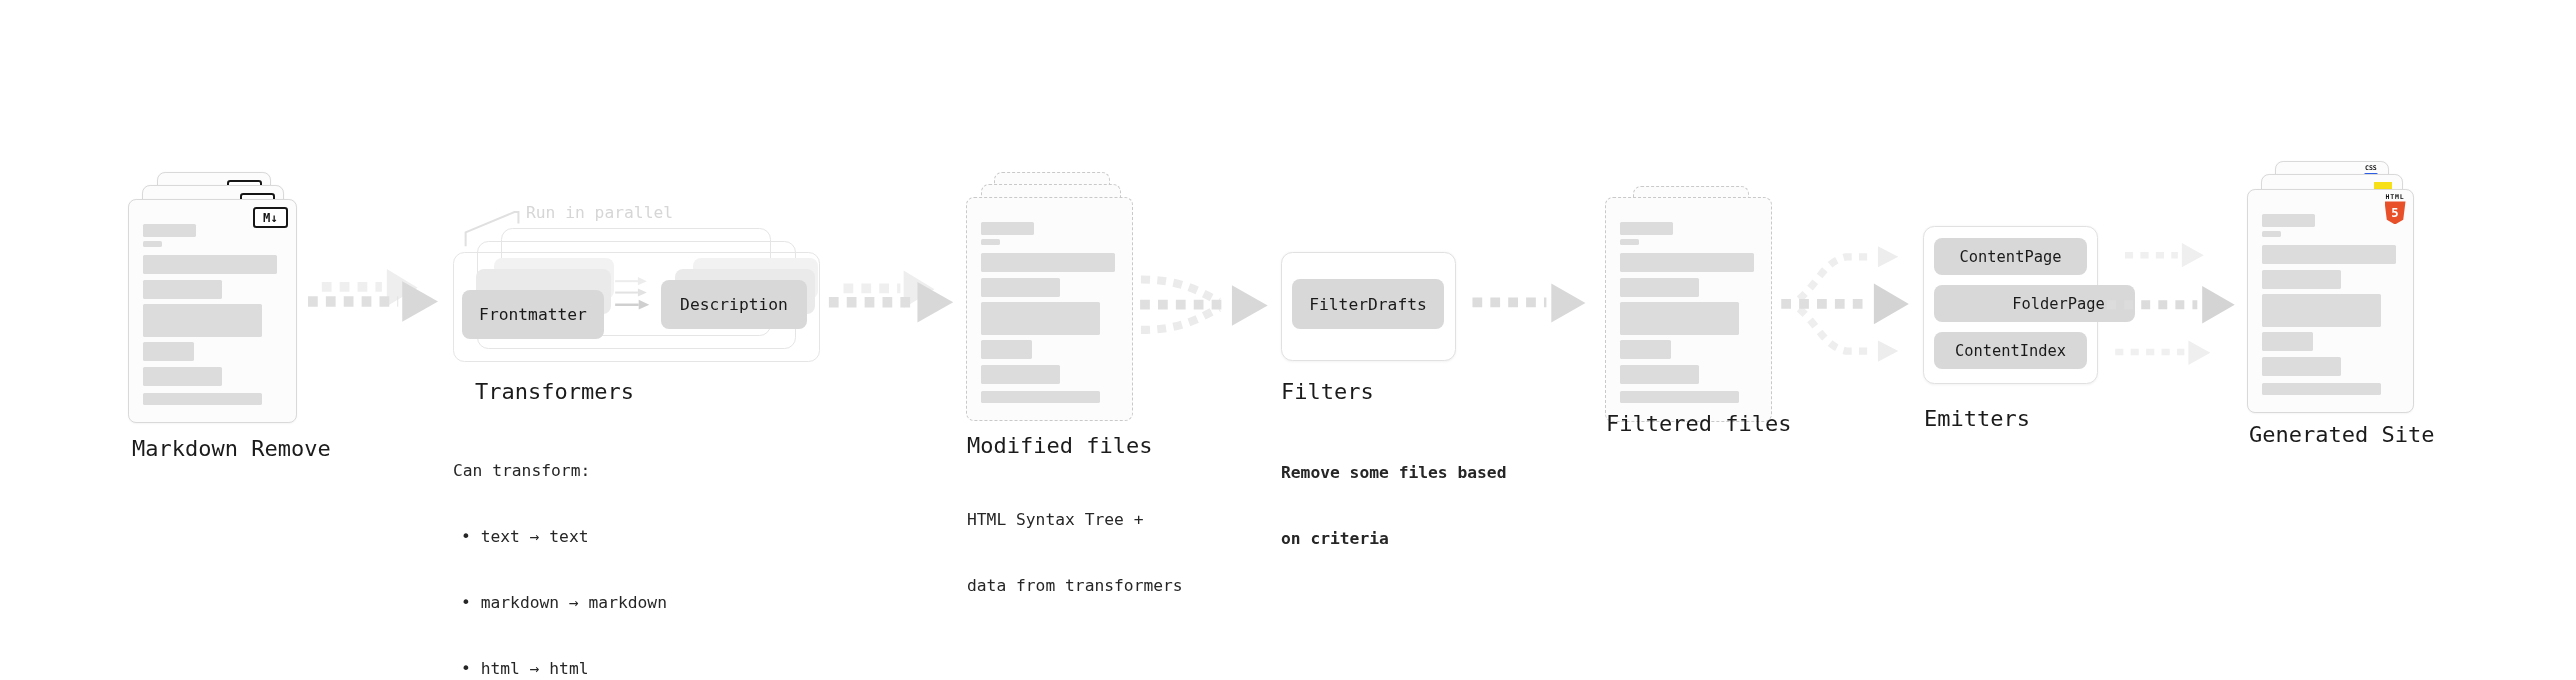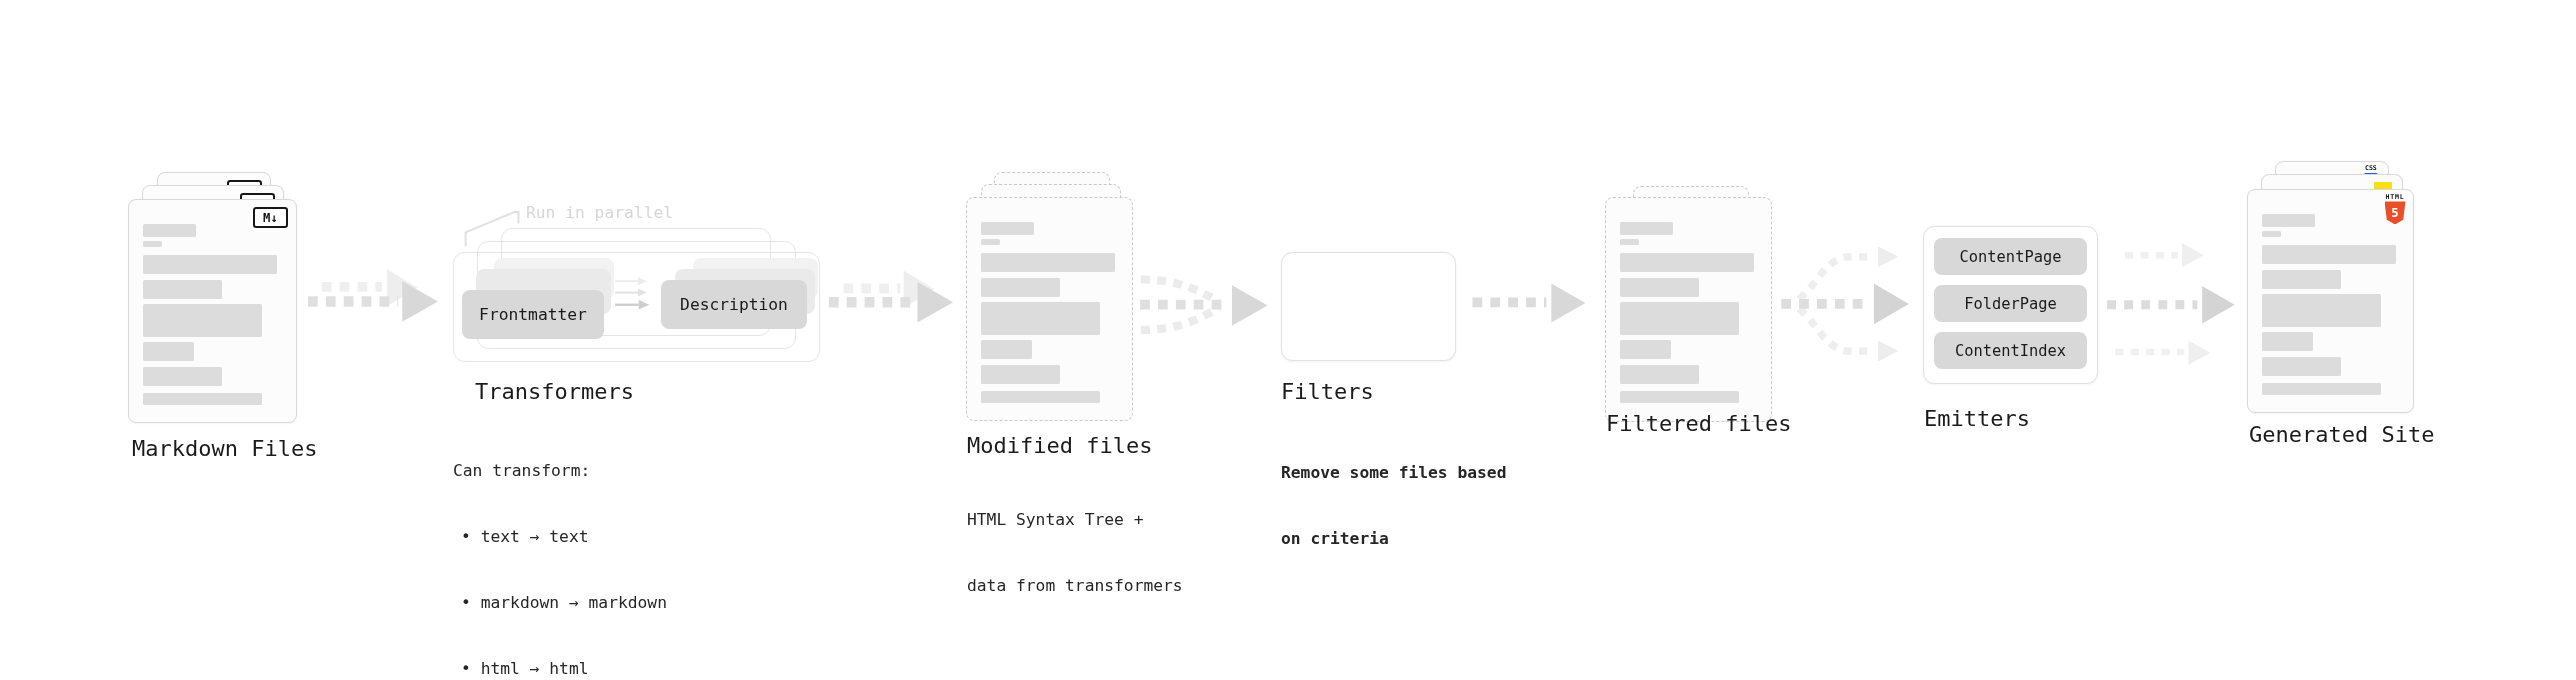--- a/index.html
+++ b/index.html
@@ -63,21 +63,21 @@
 
   
   .card{position:absolute;border:1.6px solid #e1e1e1;border-radius:11.4px;background:#ffffff;
     box-shadow:0 0.8px 2.4px rgba(0,0,0,0.05);}
   #filters-card {left:1281px;top:252px;width:173px;height:107px;}
   #emitters-card{left:1923px;top:226px;width:173px;height:156px;}
   .enode{position:absolute;background:#d8d8d8;border-radius:8.1px;color:#1a1a1a;
     display:flex;align-items:center;justify-content:center;}
   #node-fd{left:1292px;top:279px;width:152px;height:50px;font-size:16.3px;}
   #node-cp{left:1934px;top:238px;width:153px;height:37px;font-size:15.4px;}
-  #node-fp{left:1934px;top:285px;width:153px;height:37px;font-size:15.4px;}
+  #node-fp{left:1934px;top:285px;width:153px;height:37px;font-size:15.4px;padding-left:48px;}
   #node-ci{left:1934px;top:332px;width:153px;height:37px;font-size:15.4px;}
 
   
   .heading{position:absolute;font-size:22px;color:#1b1b1b;white-space:pre;}
   #h-md {left:132px; top:436px;}
   #h-tr {left:475px; top:379px;}
   #h-mod{left:967px;top:433px;}
   #h-flt{left:1281px;top:379px;}
   #h-fil{left:1606px;top:411px;}
   #h-em {left:1924px;top:406px;}
@@ -112,21 +112,21 @@
           <div class="bar" style="top: 41px; width: 18.7px; height: 5.7px;"></div>
           <div class="bar" style="top: 55px; width: 134px; height: 18.7px;"></div>
           <div class="bar" style="top: 80px; width: 79px; height: 18.7px;"></div>
           <div class="bar" style="top: 104px; width: 119px; height: 32.5px;"></div>
           <div class="bar" style="top: 142px; width: 51px; height: 18.7px;"></div>
           <div class="bar" style="top: 167px; width: 79px; height: 18.7px;"></div>
           <div class="bar" style="top: 193px; width: 119px; height: 12.2px;"></div>
         </div>
     </div>
   </div>
-  <div class="heading" id="h-md">Markdown Files</div>
+  <div class="heading" id="h-md">Markdown Remove</div>
 
   <div class="tcard" id="tc3"></div>
   <div class="tcard" id="tc2"></div>
   <div class="tcard" id="tc1"></div>
   <div class="ghost l2" id="g-fm2"></div>
   <div class="ghost l1" id="g-fm1"></div>
   <div class="tnode" id="node-fm">Frontmatter</div>
   <div class="ghost l2" id="g-ds2"></div>
   <div class="ghost l1" id="g-ds1"></div>
   <div class="tnode" id="node-ds">Description</div>
@@ -155,20 +155,21 @@
         </div>
     </div>
   </div>
   <div class="heading" id="h-mod">Modified files</div>
   <div class="desc" id="d-mod">
     <div>HTML Syntax Tree +</div>
     <div>data from transformers</div>
   </div>
 
   <div class="card" id="filters-card"></div>
+  <div class="enode" id="node-fd">FilterDrafts</div>
   <div class="heading" id="h-flt">Filters</div>
   <div class="desc" id="d-flt">
     <div>Remove some files based</div>
     <div>on criteria</div>
   </div>
 
   <div class="s-fil">
     <div class="doc dashed back"></div>
     <div class="doc dashed front">
       <div class="doc-bars">

